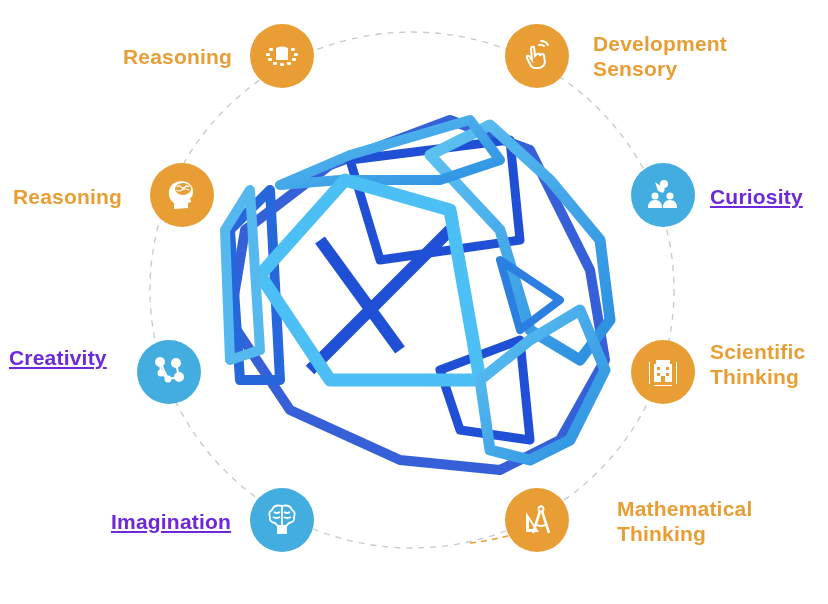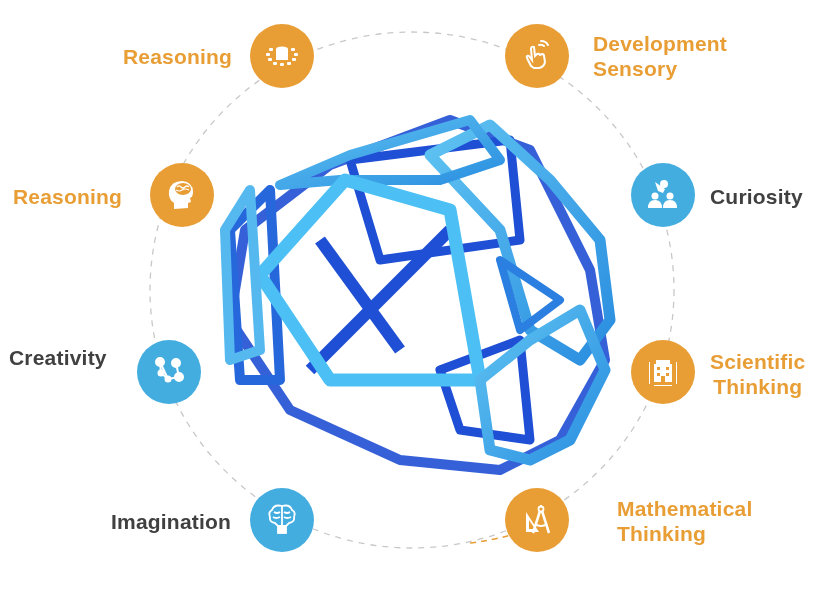--- a/index.html
+++ b/index.html
@@ -4,21 +4,21 @@
 <style>
   html,body{margin:0;padding:0;background:#ffffff;}
   body{width:828px;height:604px;position:relative;overflow:hidden;font-family:"Liberation Sans",sans-serif;}
   .ring{position:absolute;left:0;top:0;width:828px;height:604px;}
   .badge{position:absolute;width:64px;height:64px;border-radius:50%;display:flex;align-items:center;justify-content:center;}
   .badge svg{width:40px;height:40px;}
   .orange{background:#e89e35;}
   .blue{background:#44ade0;}
   .label{position:absolute;font-weight:bold;font-size:21px;line-height:25px;letter-spacing:0.2px;}
   .label.orange-t{color:#e89e35;}
-  .label.blue-t{color:#404040;}
+  .label.blue-t{color:#6d28d9;text-decoration:underline;}
   .model{position:absolute;left:200px;top:80px;width:440px;height:440px;}
 </style>
 </head>
 <body>
 
 <svg class="ring" viewBox="0 0 828 604">
   <ellipse cx="412" cy="290" rx="262" ry="258" fill="none" stroke="#c8c8c8" stroke-width="1.3" stroke-dasharray="6 6"></ellipse>
   <path d="M 470 543 Q 510 538 540 525" fill="none" stroke="#e89e35" stroke-width="1.5" stroke-dasharray="6 5"></path>
 </svg>
 
@@ -124,21 +124,21 @@
         <rect x="23" y="15" width="3" height="3"></rect>
       <rect x="14" y="21" width="3" height="3"></rect>
         <rect x="23" y="21" width="3" height="3"></rect>
       <rect x="18" y="24" width="4" height="6"></rect>
     </g>
     <rect x="6" y="10" width="1" height="22"></rect>
       <rect x="33" y="10" width="1" height="22"></rect>
     <rect x="11" y="33" width="18" height="1"></rect>
   </svg>
 </div>
-<div class="label orange-t" style="left:710px;top:349px;text-align:center;">
+<div class="label orange-t" style="left:710px;top:339px;">
   <div>Scientific</div>
   <div>Thinking</div>
 </div>
 
 <div class="label blue-t" style="left:95px;top:509px;margin-left:16px;">Imagination</div>
 <div class="badge blue" style="left:250px;top:488px;">
   <svg viewBox="0 0 40 40" fill="none" stroke="#fff" stroke-width="1.8">
     <path d="M20 6 Q12 4 10 10 Q6 12 8 17 Q7 22 13 23 L16 26 L24 26 L27 23 Q33 22 32 17 Q34 12 30 10 Q28 4 20 6 Z"></path>
     <line x1="20" y1="6" x2="20" y2="26"></line>
     <path d="M12 12 q3 2 6 0 M22 12 q3 2 6 0 M11 17 q3 2 7 0 M22 17 q3 2 7 0"></path>

